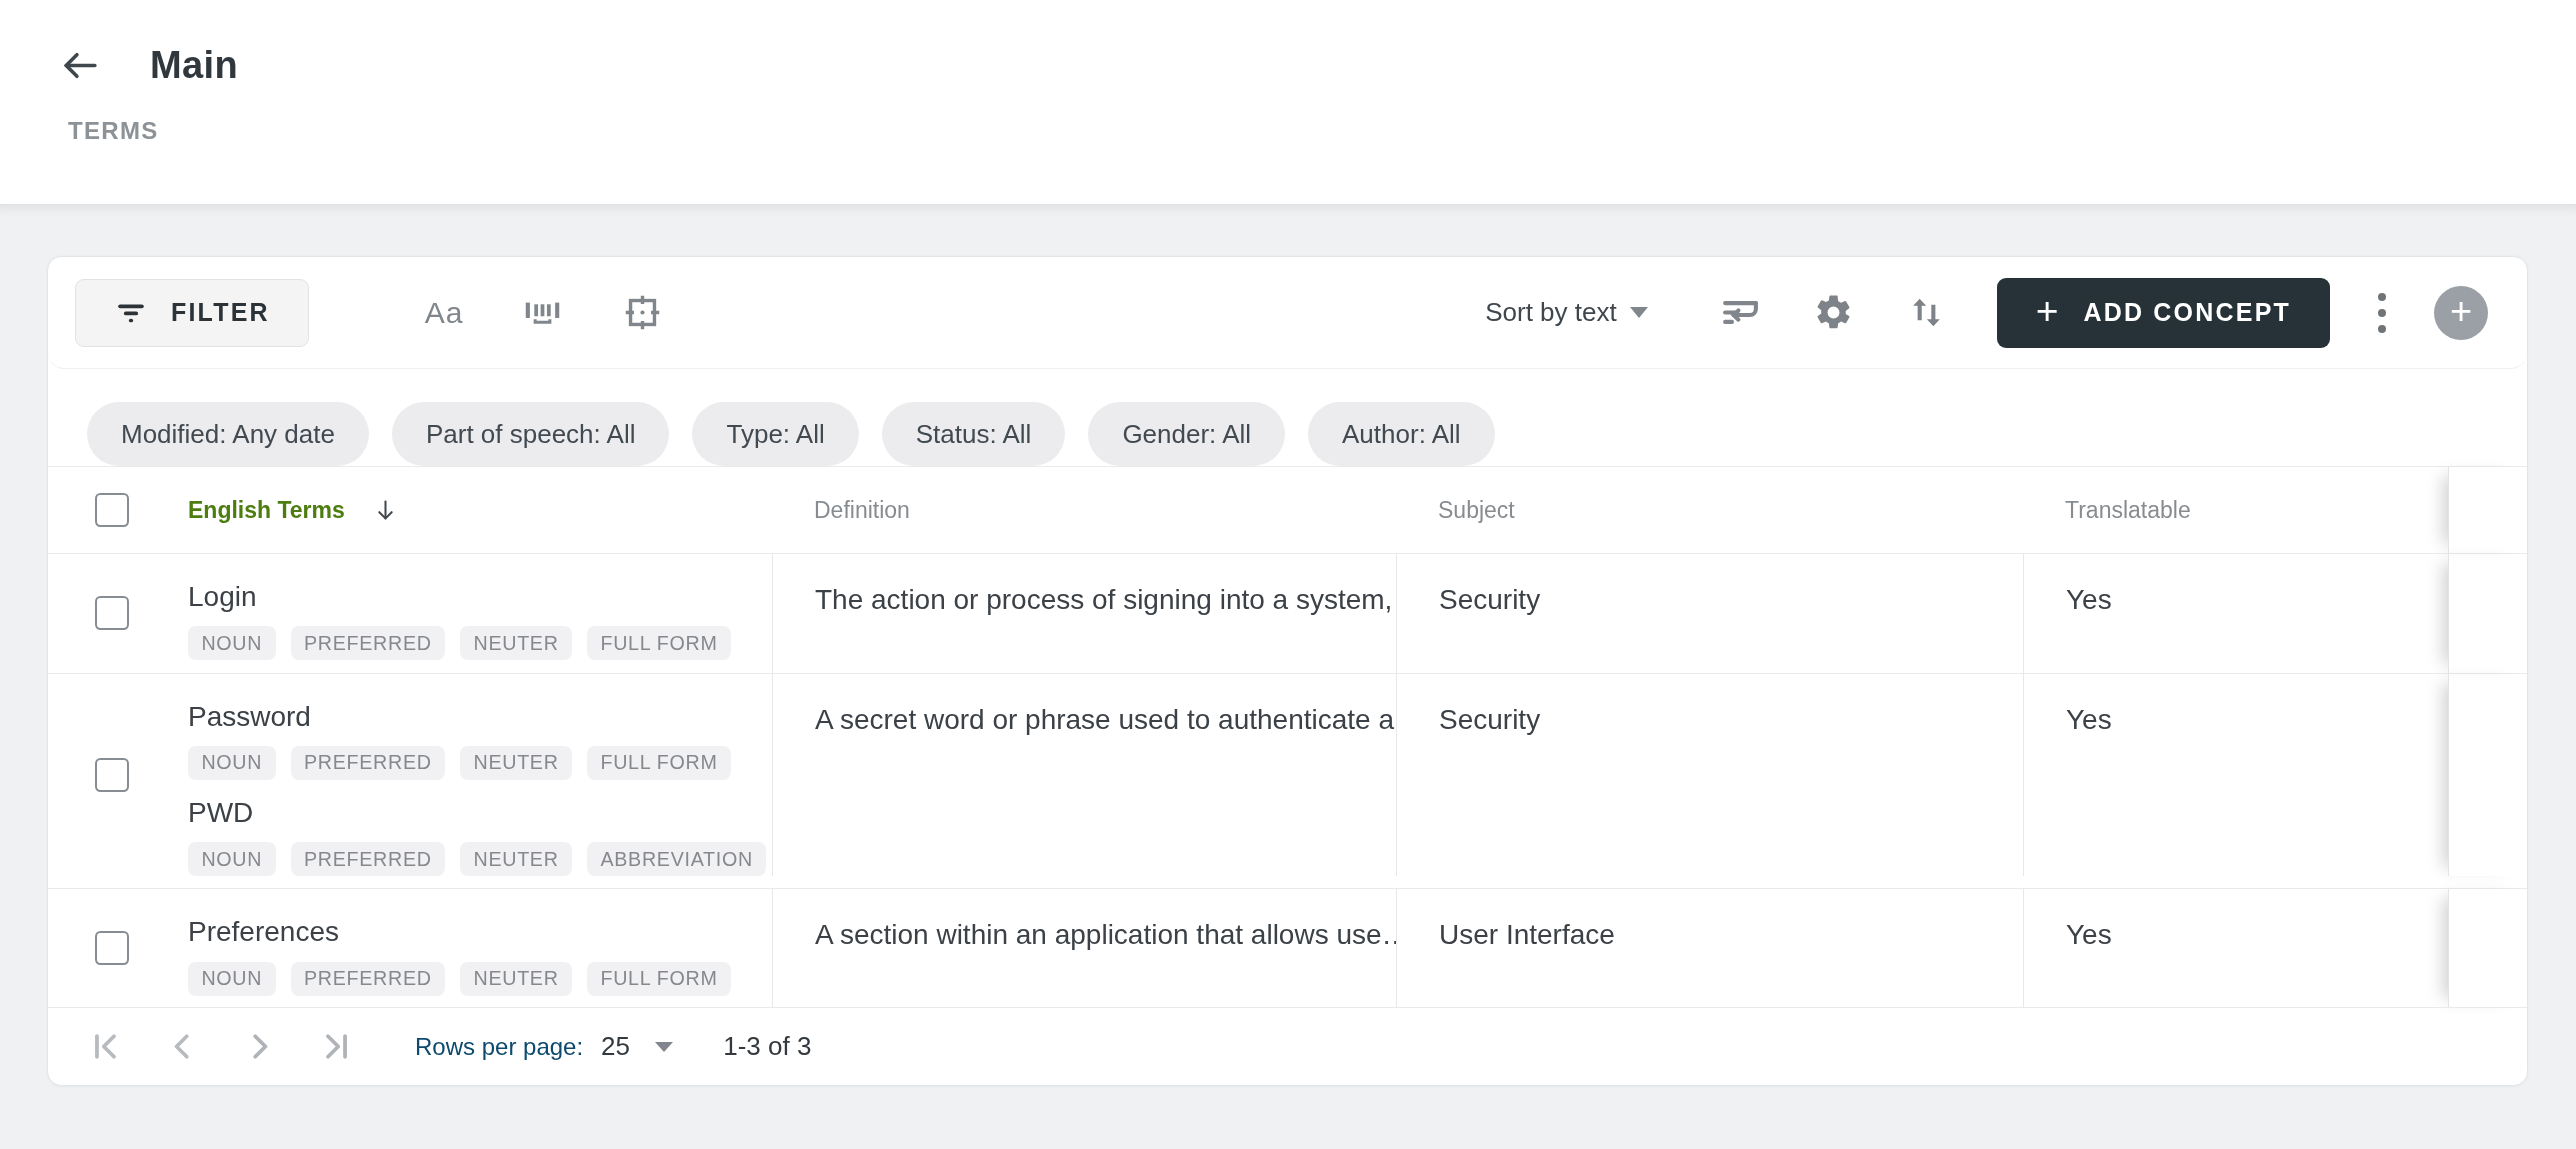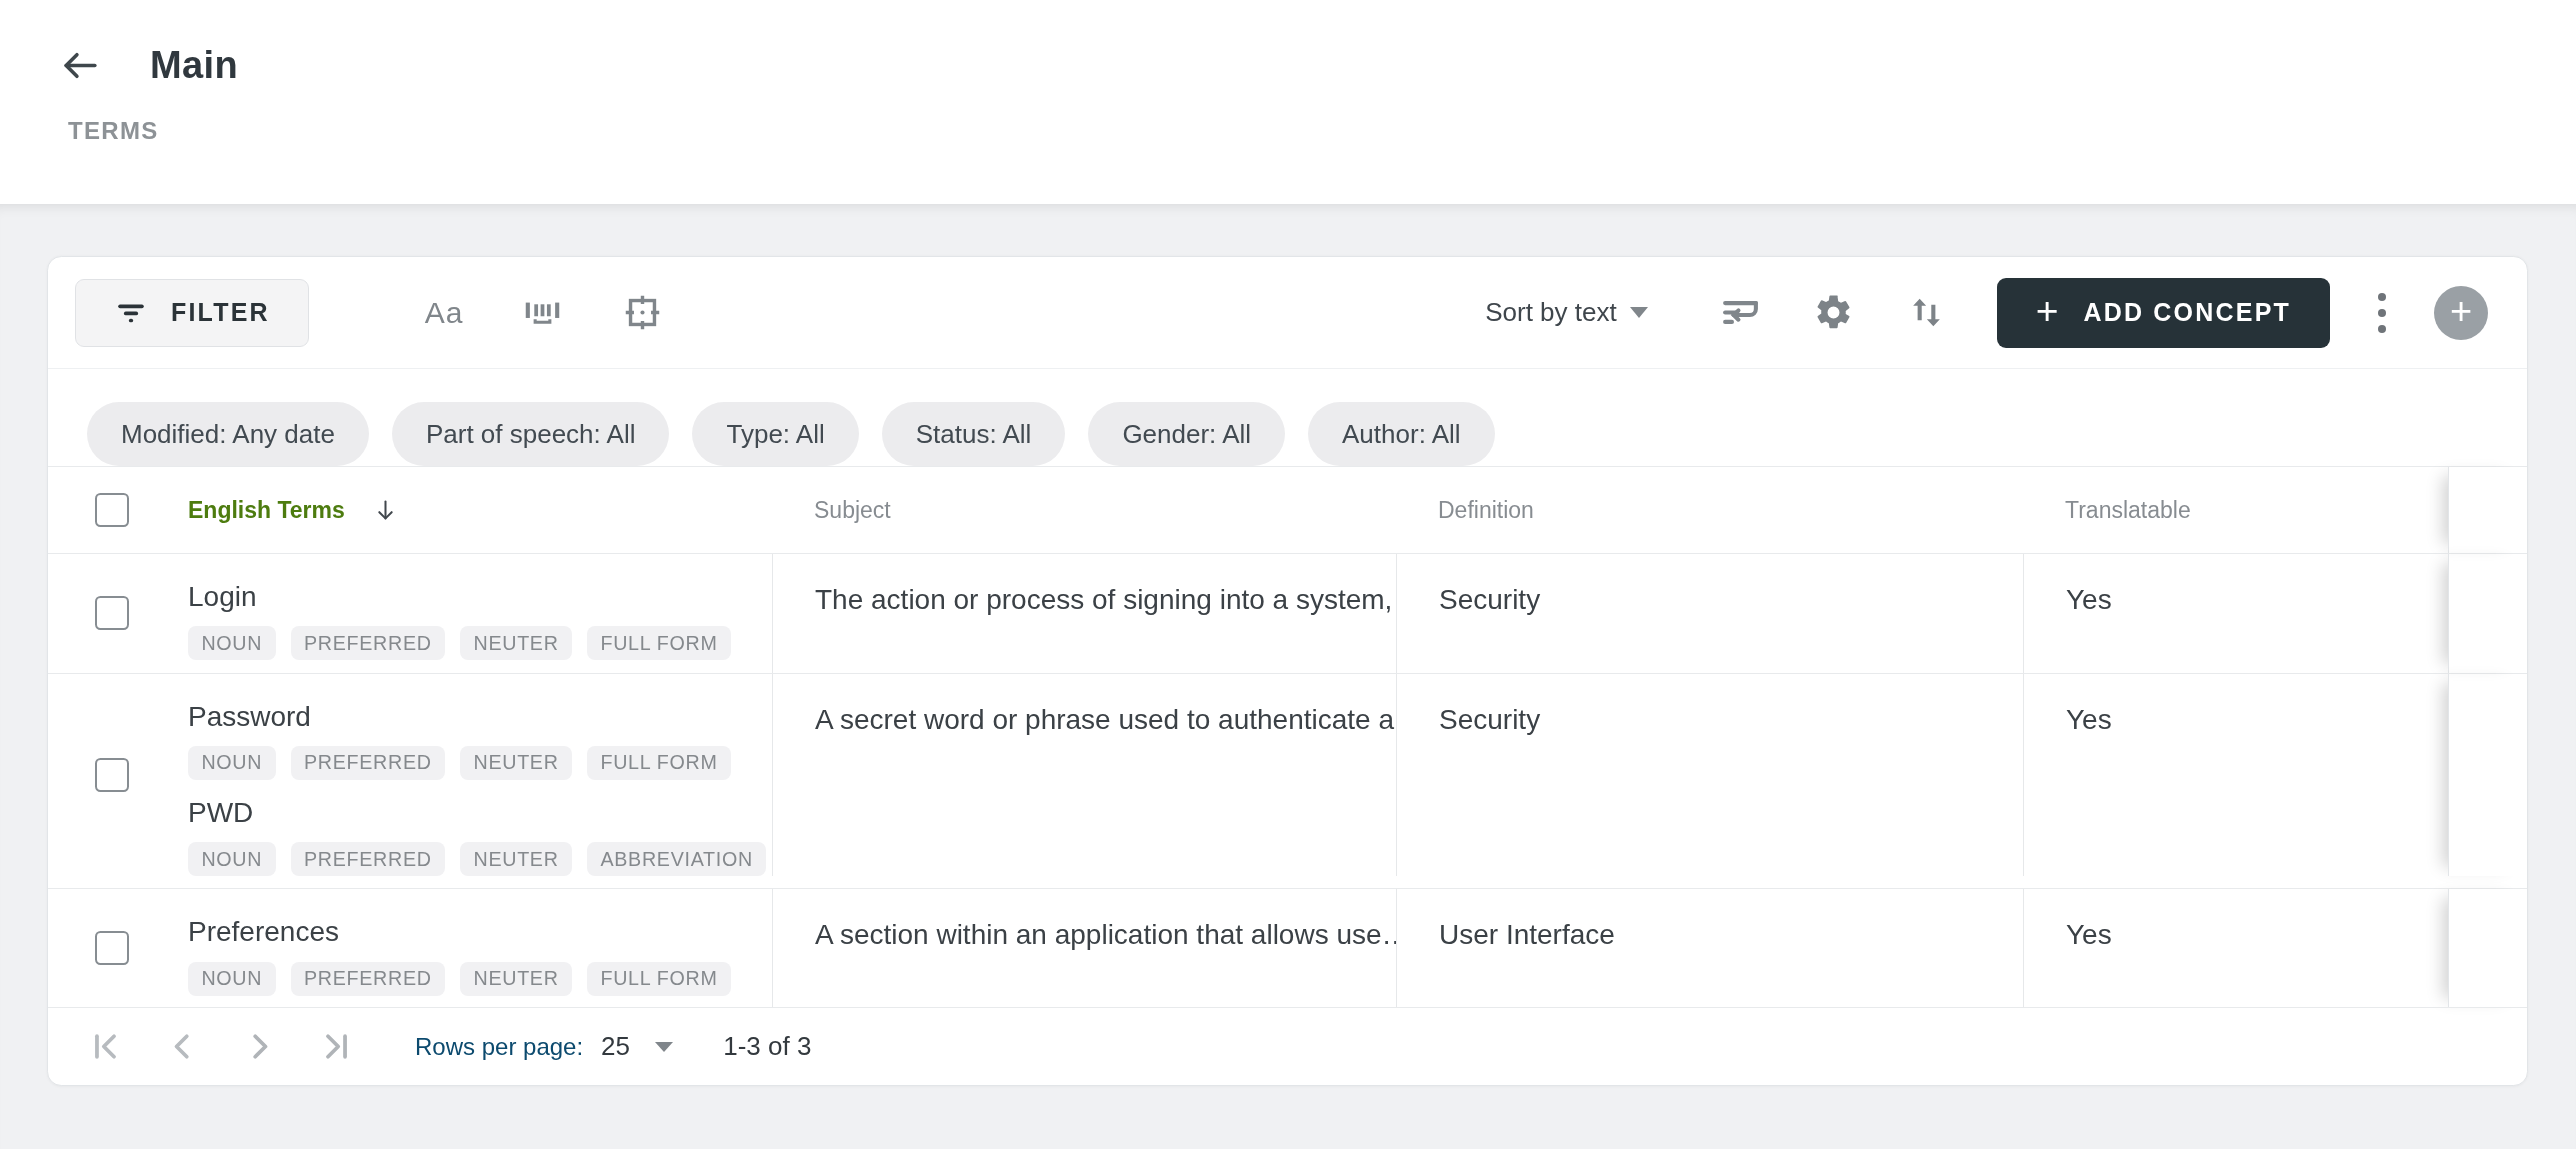--- a/index.html
+++ b/index.html
@@ -25,21 +25,21 @@
          background: #43a047; border-radius: 9px 9px 0 0; }
 
   
   .page { background: #f0f1f3; height: 945px; padding: 52px 47px 0 47px;
           box-shadow: inset 0 12.5px 12.5px -10.7px rgba(0,0,0,0.10); }
   .card { background: #fff; border: 0.9px solid #e2e5e8; border-radius: 14.3px; width: 2481px; height: 830px;
           overflow: hidden; display: flex; flex-direction: column; box-shadow: 0 0.9px 2.7px rgba(0,0,0,0.04); }
 
   
   .toolbar { height: 112px; flex: none; display: flex; align-items: center; padding: 0 39px 0 27px;
-             border-bottom: 0.9px solid #eef0f2; }
+             border-bottom: 0.9px solid #eef0f2; border-radius: 16px; }
   .filter-btn { height: 68px; padding: 0 38px; border: 1.8px solid #e0e2e5; background: #f4f4f5; border-radius: 9px;
                 display: flex; align-items: center; gap: 23px; cursor: pointer; }
   .filter-btn span { font-size: 25px; font-weight: 700; letter-spacing: 2.2px; color: #2b3338; }
   .search { display: flex; align-items: center; gap: 25px; margin-left: 38px; width: 572px; cursor: text; }
   .search .ph { font-size: 28px; color: #9aa0a6; }
   .view-icons { display: flex; align-items: center; gap: 59px; margin-left: 116px; }
   .icon-btn { display: flex; align-items: center; justify-content: center; cursor: pointer; }
   .match-case { font-size: 30px; color: #80868b; font-weight: 400; letter-spacing: 0.9px; }
 
   .toolbar-right { margin-left: auto; display: flex; align-items: center; }
@@ -246,22 +246,22 @@
       </div>
       <div class="th terms">
         <span>English Terms</span>
         <span>
           <svg width="27" height="27" viewBox="0 0 24 24" fill="none" stroke="#41474d" stroke-width="1.8" stroke-linecap="round" stroke-linejoin="round">
             <path d="M12 4v15"></path>
               <path d="M6.5 13.5L12 19l5.5-5.5"></path>
           </svg>
         </span>
       </div>
+      <div class="th">Definition</div>
       <div class="th">Subject</div>
-      <div class="th">Definition</div>
       <div class="th">Translatable</div>
       <div class="pinned"></div>
     </div>
 
     <div class="tgrid trow r1">
       <div class="cb-cell">
           <div class="checkbox"></div>
         </div>
       <div class="cell terms-cell">
         <span class="term-text">Login</span>

